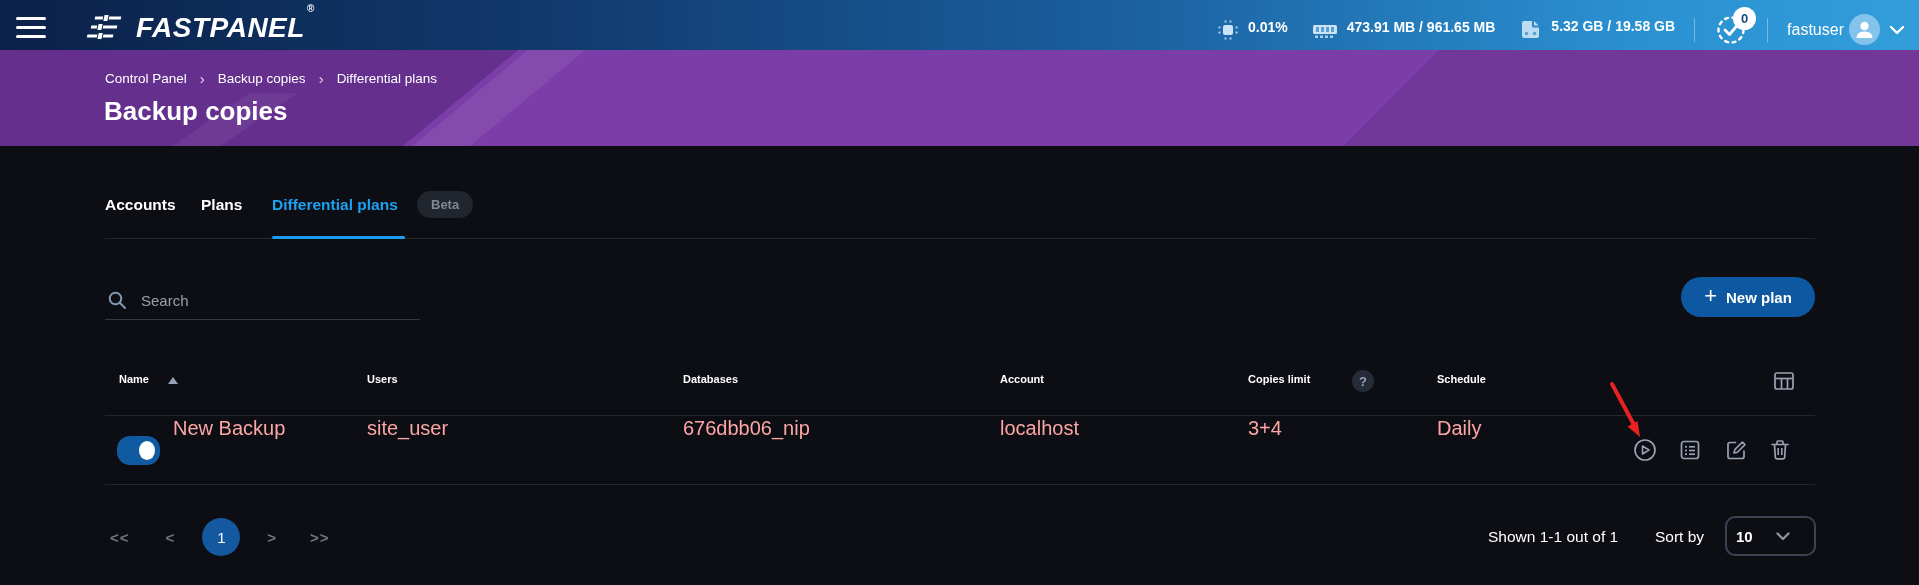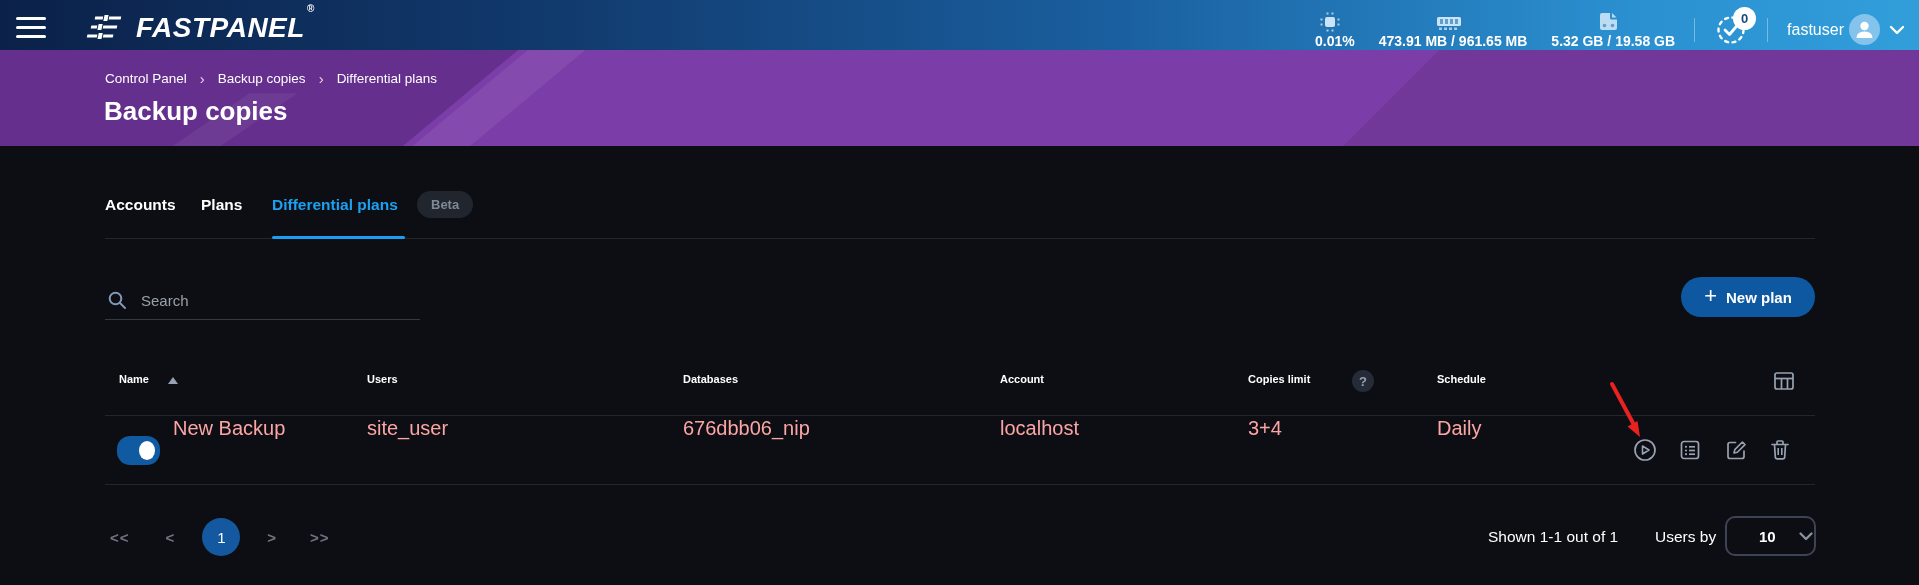--- a/index.html
+++ b/index.html
@@ -10,21 +10,21 @@
   
   .topbar{ position:absolute; left:0; top:0; width:1919px; height:59px;
     background:linear-gradient(90deg,#0b2149 0%,#11396c 28%,#1a5f9f 58%,#2b90d0 85%,#319eda 100%); }
   .burger{ position:absolute; left:16px; top:16px; width:30px; height:26px; cursor:pointer; }
   .burger span{ position:absolute; left:0; width:30px; height:3px; background:#fff; border-radius:2px; }
   .burger span:nth-child(1){ top:1px; } .burger span:nth-child(2){ top:10px; } .burger span:nth-child(3){ top:19px; }
   .logo{ position:absolute; left:86px; top:12px; display:flex; align-items:center; }
   .logo-text{ color:#fff; font-style:italic; font-weight:bold; font-size:28px; letter-spacing:.5px; margin-left:14px; }
   .logo-reg{ color:#fff; font-size:10px; vertical-align:top; position:relative; top:-9px; left:2px; font-style:normal; }
   .tb-right{ position:absolute; right:13px; top:0; height:59px; display:flex; align-items:center; }
-  .stat{ display:flex; align-items:center; margin-left:24px; color:#fff; font-size:14px; font-weight:bold;flex-direction:column; }
+  .stat{ display:flex; align-items:flex-start; margin-left:24px; color:#fff; font-size:14px; font-weight:bold; }
   .stat svg{ margin-right:9px; }
   .tb-divider{ width:1px; height:24px; background:rgba(255,255,255,.35); margin:0 19px; }
   .notif{ position:relative; width:34px; height:34px; cursor:pointer; }
   .notif-badge{ position:absolute; top:-6px; right:-8px; width:23px; height:23px; background:#fff; border-radius:50%;
     color:#174a77; font-size:13px; font-weight:bold; display:flex; align-items:center; justify-content:center; }
   .user{ display:flex; align-items:center; cursor:pointer; }
   .user-name{ color:#fff; font-size:16px; margin-right:5px; }
   .avatar{ width:31px; height:31px; border-radius:50%; background:#83c3ec; display:flex; align-items:center; justify-content:center; }
 
   
@@ -81,21 +81,21 @@
 
   
   .pg{ position:absolute; top:515px; height:44px; display:flex; align-items:center; }
   .pg-arrow{ color:#6f7682; font-size:15px; font-weight:bold; letter-spacing:1px; cursor:pointer; }
   .pg-page{ width:38px; height:38px; border-radius:50%; background:#14599f; color:#fff; font-size:15px;
     display:flex; align-items:center; justify-content:center; cursor:pointer; }
   .shown{ position:absolute; left:1488px; top:528px; color:#fff; font-size:15.5px; }
   .sortby{ position:absolute; left:1655px; top:528px; color:#fff; font-size:15.5px; }
   .per-page{ position:absolute; left:1725px; top:516px; width:91px; height:40px; border:2px solid #3c4454;
     border-radius:10px; display:flex; align-items:center; cursor:pointer; }
-  .per-page .val{ color:#fff; font-size:15px; font-weight:bold; margin-left:32px; }
+  .per-page .val{ color:#fff; font-size:15px; font-weight:bold; margin-left:9px; }
   .per-page svg{ margin-left:22px; }
 </style>
 </head>
 <body>
 
 <div class="stage">
 
   <div class="topbar">
     <div class="burger">
         <span></span>
@@ -281,21 +281,21 @@
   </svg>
 
   <div class="pg" style="left:110px">
     <span class="pg-arrow">&lt;&lt;</span>
     <span class="pg-arrow" style="margin-left:36px">&lt;</span>
     <span class="pg-page" style="margin-left:27px">1</span>
     <span class="pg-arrow" style="margin-left:27px">&gt;</span>
     <span class="pg-arrow" style="margin-left:33px">&gt;&gt;</span>
   </div>
   <div class="shown">Shown 1-1 out of 1</div>
-  <div class="sortby">Users by</div>
+  <div class="sortby">Sort by</div>
   <div class="per-page">
     <span class="val">10</span>
     <svg width="16" height="11" viewBox="0 0 16 11">
       <path d="M2.5 2.5 L8 8 L13.5 2.5" fill="none" stroke="#8a93a0" stroke-width="2.3" stroke-linecap="round" stroke-linejoin="round"></path>
     </svg>
   </div>
 
 </div>
 
 </body></html>

